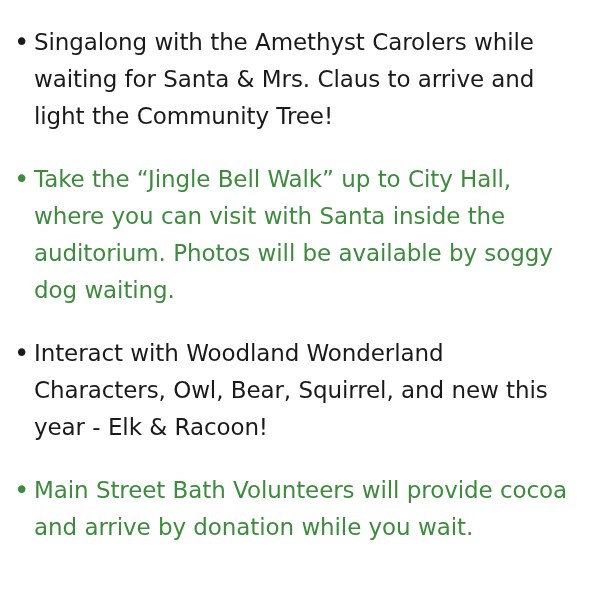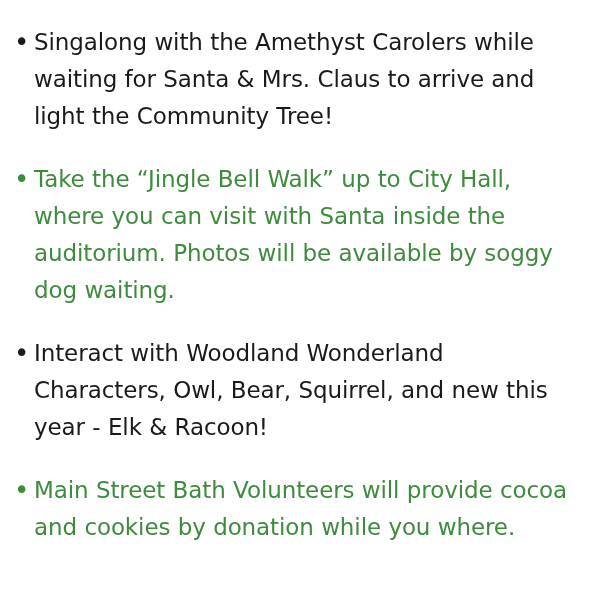--- a/index.html
+++ b/index.html
@@ -71,17 +71,17 @@
       <span class="bullet-text color-green">Take the “Jingle Bell Walk” up to City Hall, where you can visit with Santa inside the auditorium. Photos will be available by soggy dog waiting.</span>
     </li>
 
     <li class="bullet-item">
       <span class="bullet-marker color-dark">•</span>
       <span class="bullet-text color-dark">Interact with Woodland Wonderland Characters, Owl, Bear, Squirrel, and new this year - Elk &amp; Racoon!</span>
     </li>
 
     <li class="bullet-item">
       <span class="bullet-marker color-green">•</span>
-      <span class="bullet-text color-green">Main Street Bath Volunteers will provide cocoa and cookies by donation while you where.</span>
+      <span class="bullet-text color-green">Main Street Bath Volunteers will provide cocoa and arrive by donation while you wait.</span>
     </li>
 
   </ul>
 </div>
 
 </body></html>

